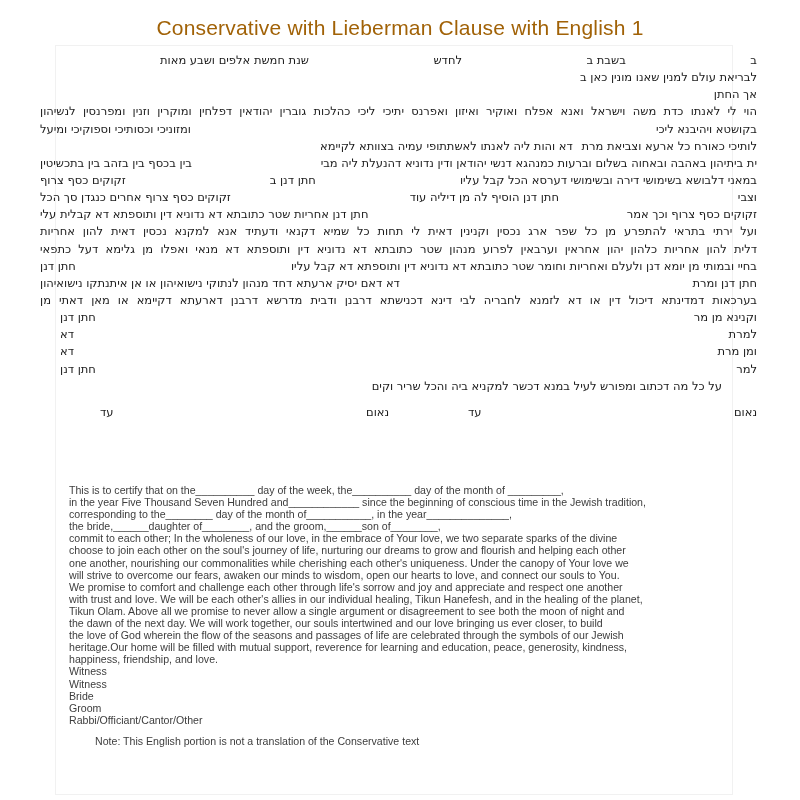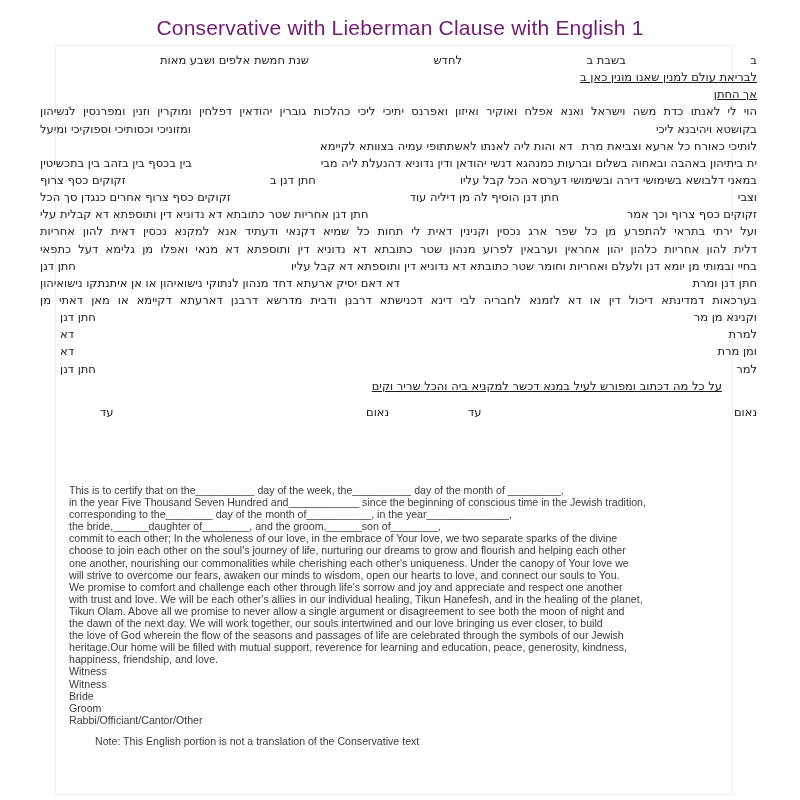--- a/index.html
+++ b/index.html
@@ -2,34 +2,34 @@
 <html><head>
 <meta charset="utf-8">
 <style>
   html,body{margin:0;padding:0;}
   body{
     width:800px;height:800px;background:#ffffff;position:relative;overflow:hidden;
     font-family:"Liberation Sans",sans-serif;
   }
   .page-title{
     position:absolute;top:16px;left:0;width:800px;text-align:center;
-    font-size:21px;color:#701a75;font-weight:400;letter-spacing:.2px;
+    font-size:21px;color:#a16207;font-weight:400;letter-spacing:.2px;
   }
   .scan-border{
     position:absolute;left:55px;top:45px;width:676px;height:748px;
     border:1px solid #f1f1f1;pointer-events:none;
   }
   .hebrew-block{
     position:absolute;left:40px;top:52px;width:717px;
     direction:rtl;
     font-family:"DejaVu Sans",sans-serif;
     font-size:11.5px;color:#1b1b1b;
   }
   .h-line{height:17.15px;line-height:17.15px;white-space:nowrap;}
-  .h-line.right{text-align:right;text-decoration:underline;}
+  .h-line.right{text-align:right;}
   .h-line.justify{text-align:justify;text-align-last:justify;}
   .h-line.spread{display:flex;justify-content:space-between;}
   .h-line.sig{display:flex;justify-content:space-between;}
   .sig-group{display:flex;justify-content:space-between;width:44%;}
   .english-block{
     position:absolute;left:69px;top:484px;width:660px;
     font-size:10.6px;color:#3d3d3d;
   }
   .e-line{height:12.1px;line-height:12.1px;white-space:pre;}
   .e-note{margin-top:9px;height:12.1px;line-height:12.1px;white-space:pre;color:#3d3d3d;padding-left:26px;}

